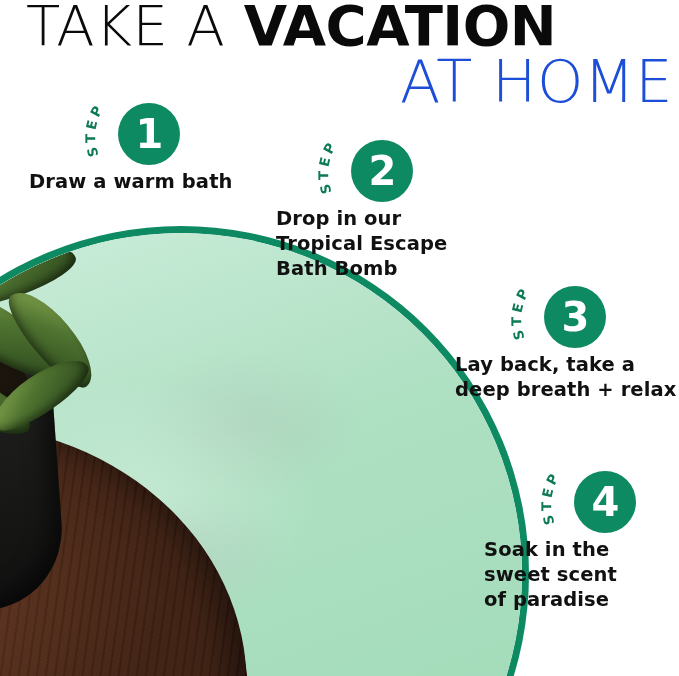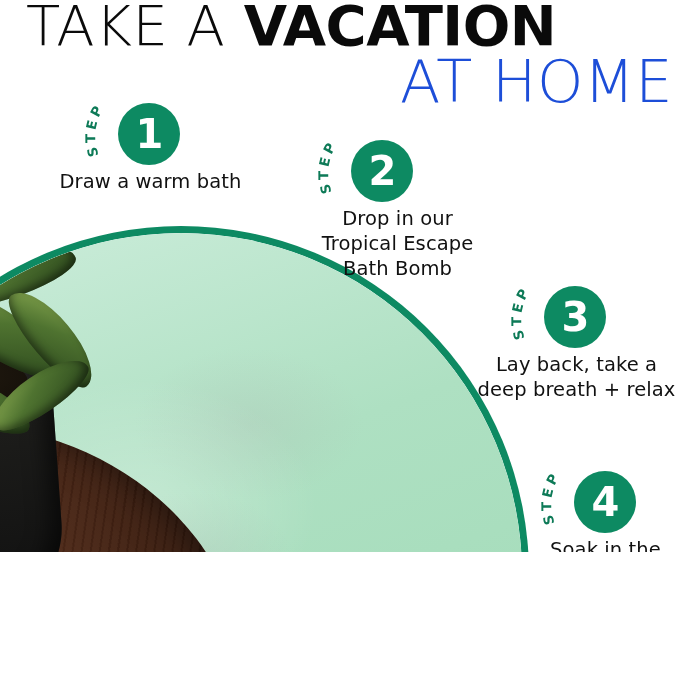--- a/index.html
+++ b/index.html
@@ -6,21 +6,21 @@
     margin: 0;
     padding: 0;
     background: #ffffff;
   }
   body {
     font-family: "Liberation Sans", sans-serif;
   }
   #infographic {
     position: relative;
     width: 679px;
-    height: 552px;
+    height: 676px;
     background: #ffffff;
     overflow: hidden;
   }
 
   
   .headline {
     position: absolute;
     left: 0;
     top: 0;
     width: 679px;
@@ -202,24 +202,23 @@
     fill: #0d7a57;
     font-family: "DejaVu Sans", sans-serif;
     font-size: 13.5px;
     font-weight: 600;
     letter-spacing: 3.2px;
   }
   .step-caption {
     position: absolute;
     color: #111111;
     font-family: "DejaVu Sans", sans-serif;
-    font-weight: 400;
+    font-weight: 700;
     font-size: 19.5px;
     line-height: 25px;
-    text-align: center;
     white-space: pre-line;
     letter-spacing: 0.1px;
   }
 
   
   #step-1 .step-circle { left: 118px; top: 103px; width: 62px; height: 62px; }
   #step-1 .step-word   { left: 88px;  top: 74px; }
   #step-1 .step-caption{ left: 29px;  top: 169px; width: 243px; }
 
   #step-2 .step-circle { left: 351px; top: 140px; width: 62px; height: 62px; }

